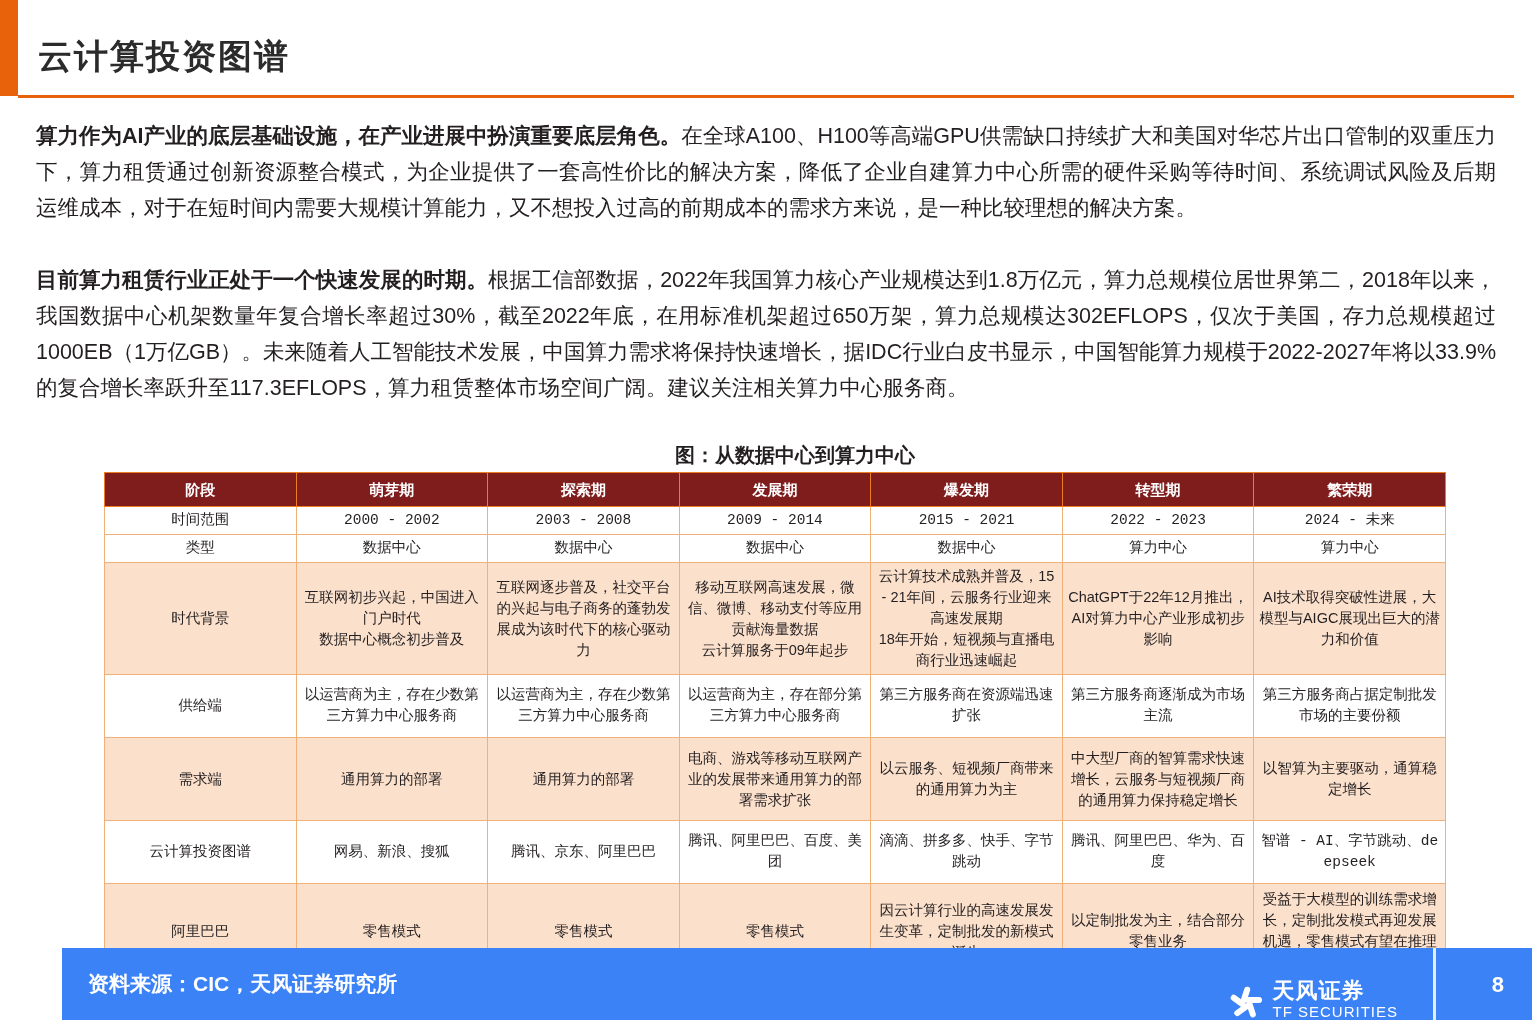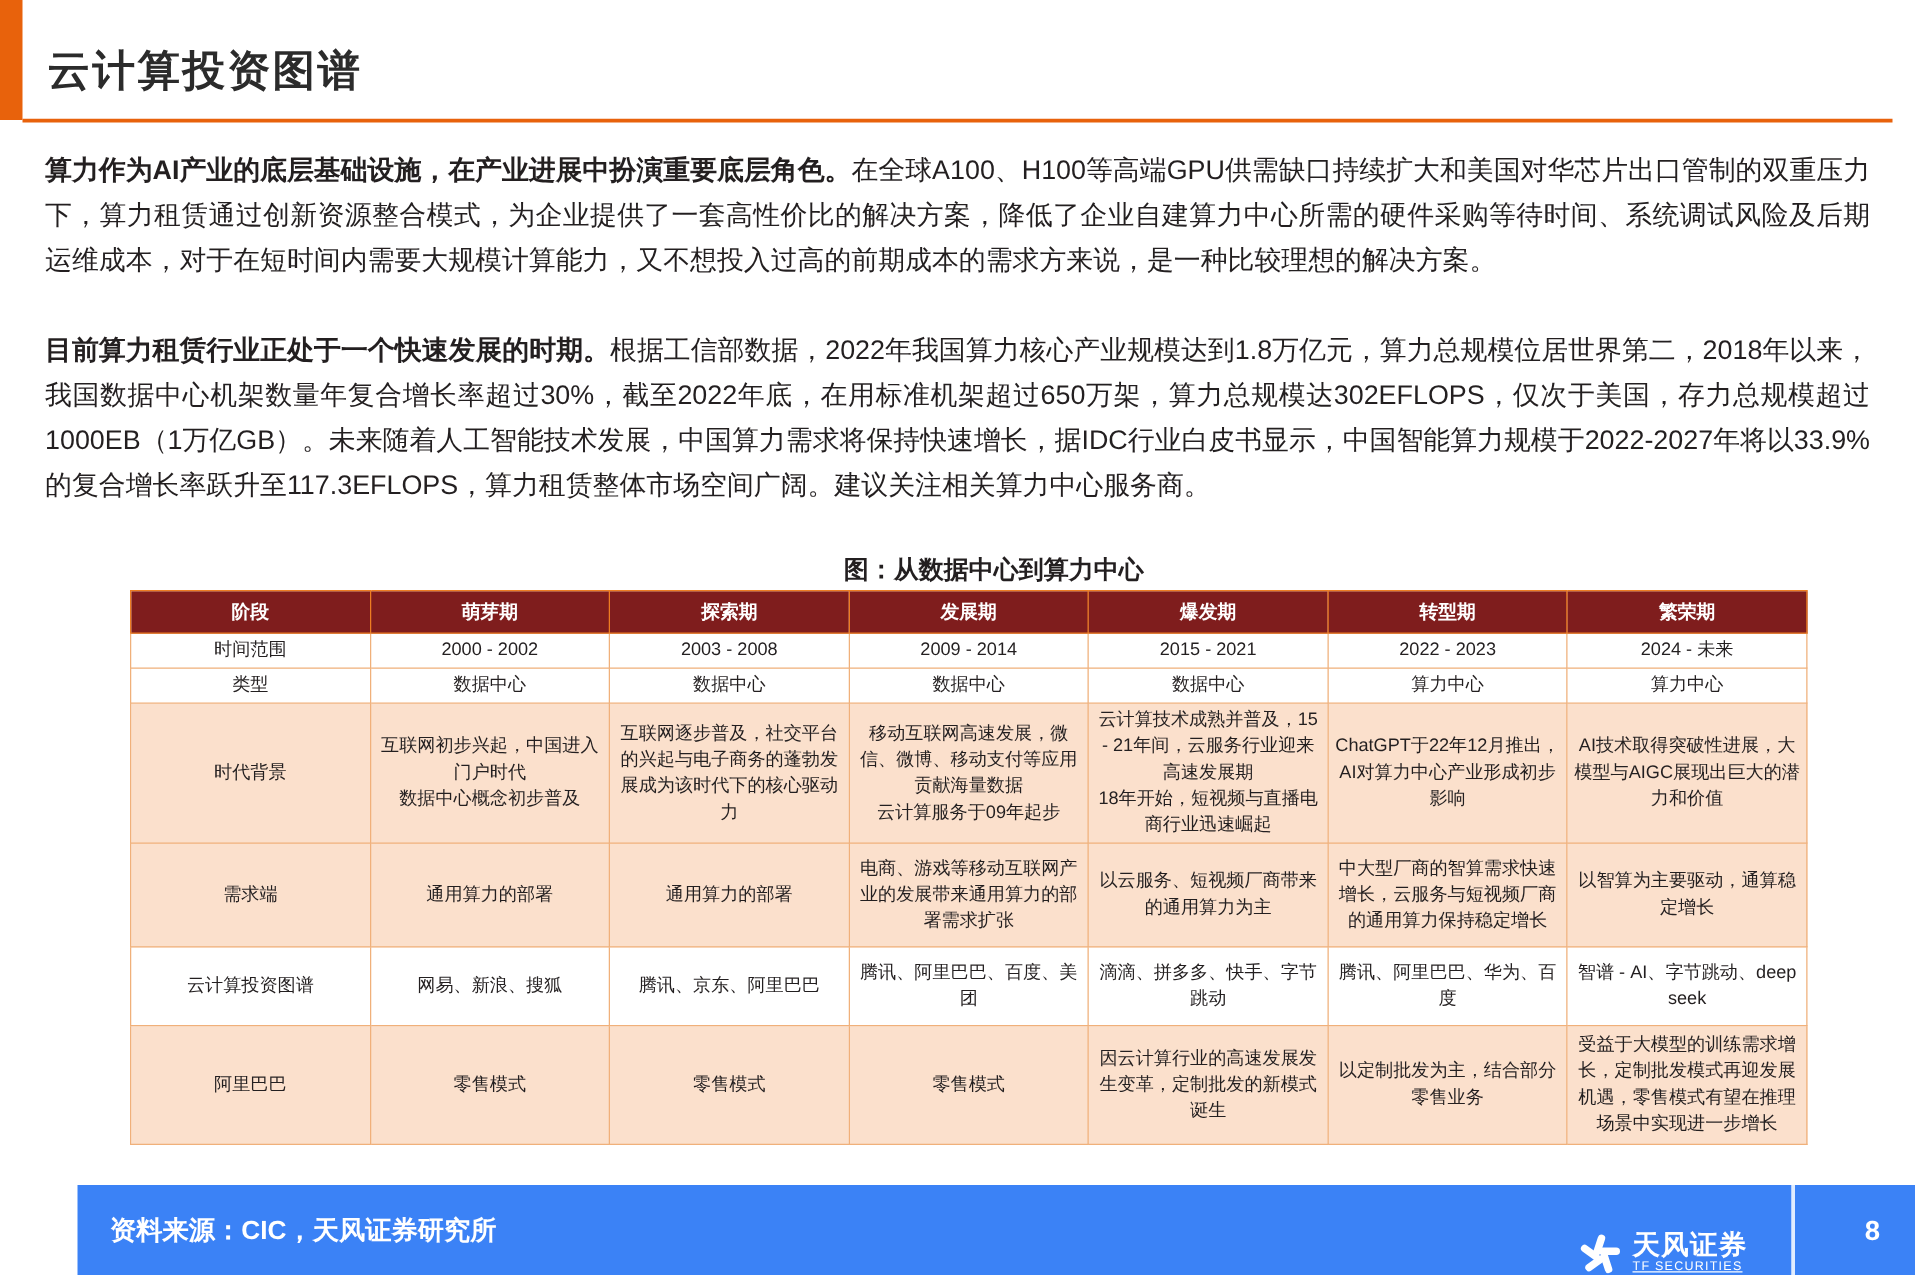--- a/index.html
+++ b/index.html
@@ -55,21 +55,21 @@
     font-size:14.5px;
     line-height:21px;
     color:#231f20;
     padding:3px 5px;
     word-break:break-all;
   }
   thead th{
     background:#7f1d1d;color:#ffffff;font-weight:bold;font-size:15px;
     border:1px solid #ed7d22;padding:6px 4px;
   }
-  .row-white td{background:#ffffff;}
+  .row-white td{background:#ffffff;font-family:Liberation Mono, monospace;}
   .row-peach td{background:#fbe0cc;}
   .col-head{font-weight:normal;}
   tr.tall td{height:92px;}
   tr.tall2 td{height:56px;}
   tr.tall3 td{height:76px;}
   tr.tall4 td{height:88px;}
   td:first-child{width:118px;}
   
   .footer{
     position:absolute;left:0;bottom:0;width:1532px;height:72px;background:#3b82f6;
@@ -86,21 +86,21 @@
     display:flex;align-items:center;gap:8px;
   }
   .logo-mark{
     width:38px;height:38px;position:relative;
   }
   .logo-mark span{
     position:absolute;left:50%;top:50%;width:17px;height:6px;border-radius:3px;background:#ffffff;
     transform-origin:1px 3px;
   }
   .logo-text-cn{font-size:22px;color:#ffffff;font-weight:bold;letter-spacing:1px;line-height:24px;}
-  .logo-text-en{font-size:10px;color:#ffffff;letter-spacing:1px;text-decoration:underline;}
+  .logo-text-en{font-size:15px;color:#ffffff;letter-spacing:1px;}
   .page-num{
     position:absolute;right:28px;bottom:22px;font-size:22px;color:#ffffff;font-weight:bold;
   }
   .footer-divider{
     position:absolute;right:96px;bottom:0;width:3px;height:72px;background:#ffffff;opacity:.85;
   }
 </style>
 </head>
 <body>
 
@@ -152,20 +152,29 @@
         <td>算力中心</td>
       </tr>
       <tr class="row-peach tall">
         <td class="col-head">时代背景</td>
         <td>互联网初步兴起，中国进入门户时代<br>数据中心概念初步普及</td>
         <td>互联网逐步普及，社交平台的兴起与电子商务的蓬勃发展成为该时代下的核心驱动力</td>
         <td>移动互联网高速发展，微信、微博、移动支付等应用贡献海量数据<br>云计算服务于09年起步</td>
         <td>云计算技术成熟并普及，15 - 21年间，云服务行业迎来高速发展期<br>18年开始，短视频与直播电商行业迅速崛起</td>
         <td>ChatGPT于22年12月推出，AI对算力中心产业形成初步影响</td>
         <td>AI技术取得突破性进展，大模型与AIGC展现出巨大的潜力和价值</td>
+      </tr>
+      <tr class="row-white tall2">
+        <td class="col-head">供给端</td>
+        <td>以运营商为主，存在少数第三方算力中心服务商</td>
+        <td>以运营商为主，存在少数第三方算力中心服务商</td>
+        <td>以运营商为主，存在部分第三方算力中心服务商</td>
+        <td>第三方服务商在资源端迅速扩张</td>
+        <td>第三方服务商逐渐成为市场主流</td>
+        <td>第三方服务商占据定制批发市场的主要份额</td>
       </tr>
       <tr class="row-peach tall3">
         <td class="col-head">需求端</td>
         <td>通用算力的部署</td>
         <td>通用算力的部署</td>
         <td>电商、游戏等移动互联网产业的发展带来通用算力的部署需求扩张</td>
         <td>以云服务、短视频厂商带来的通用算力为主</td>
         <td>中大型厂商的智算需求快速增长，云服务与短视频厂商的通用算力保持稳定增长</td>
         <td>以智算为主要驱动，通算稳定增长</td>
       </tr>

